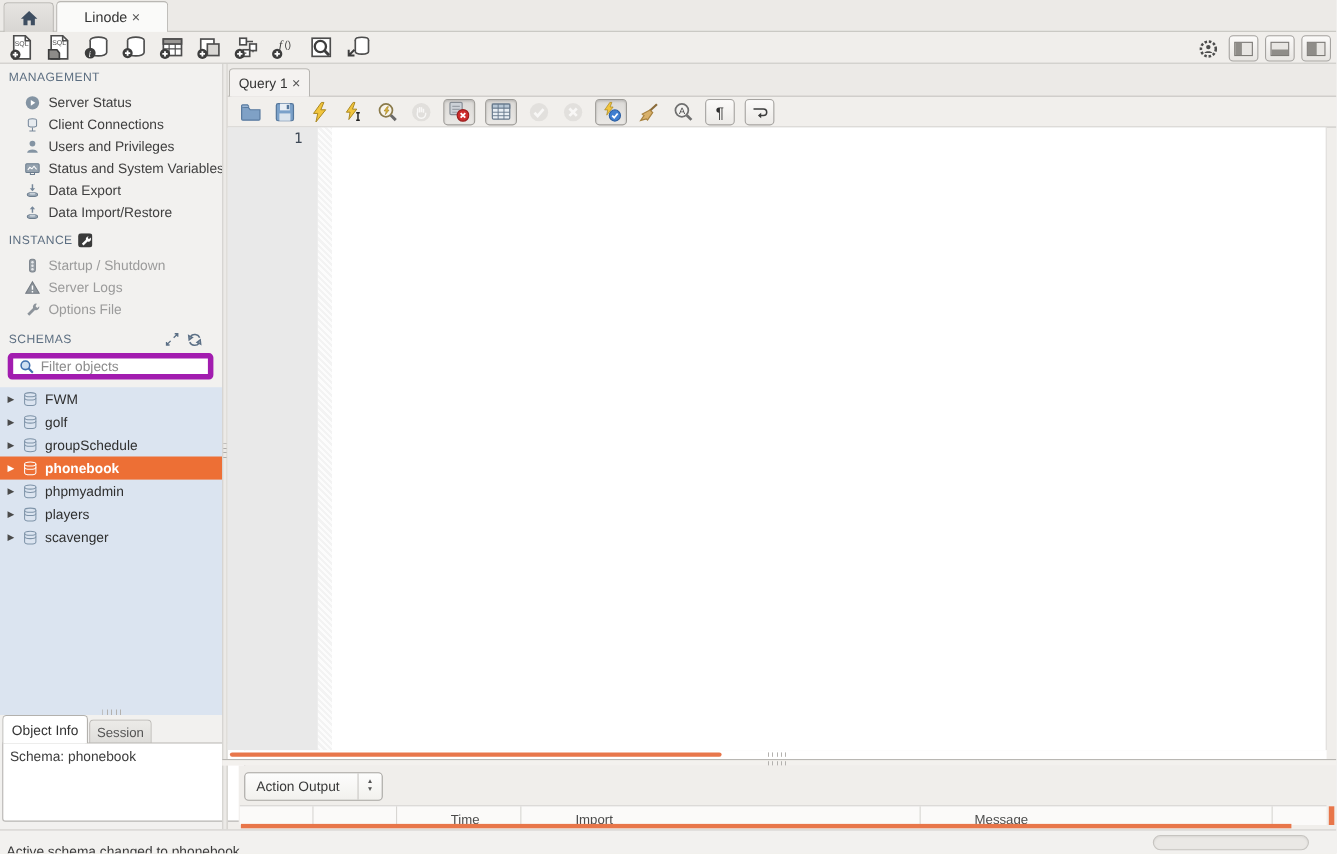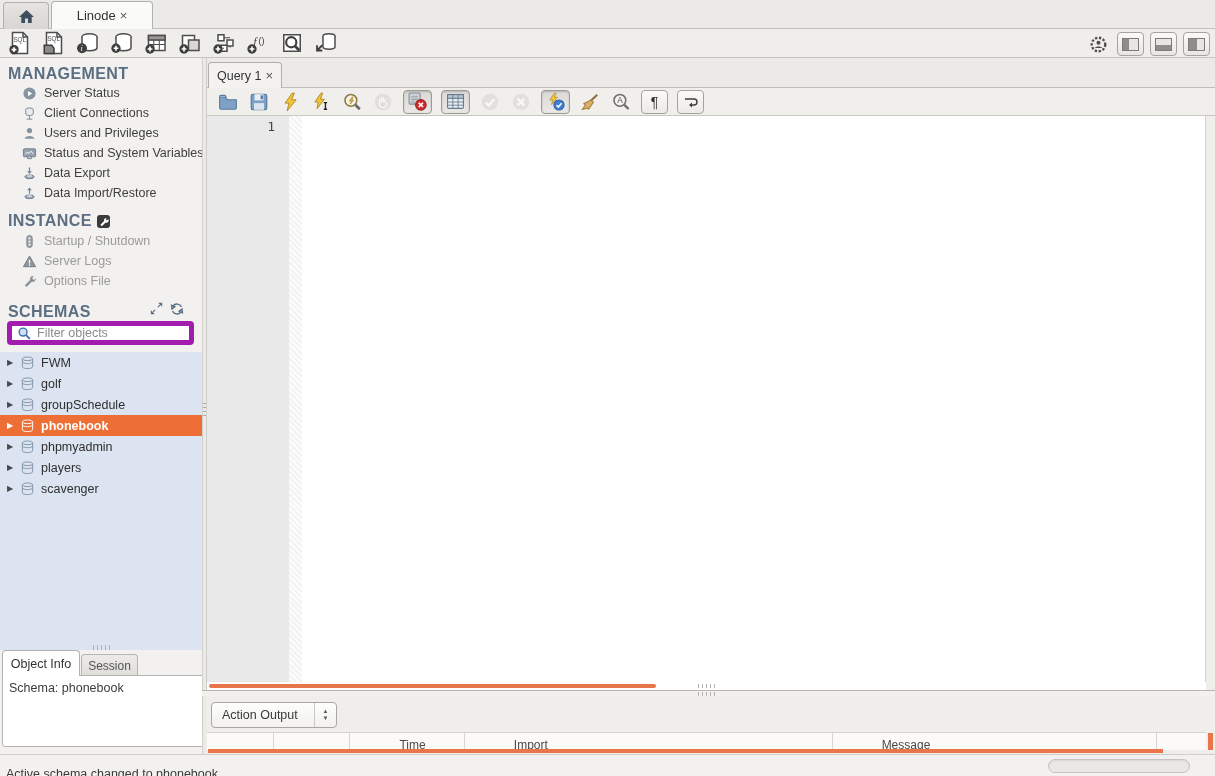--- a/index.html
+++ b/index.html
@@ -15,21 +15,21 @@
   
   .main-toolbar { position:absolute; left:0; top:29px; width:100%; height:29px; background:#f0eeeb; border-bottom:1px solid #c6c4c0; display:flex; align-items:center; padding-left:7px; gap:8px; }
   .mtb-icon { width:26px; height:26px; display:flex; align-items:center; justify-content:center; }
   .mtb-right { position:absolute; right:5px; top:2px; display:flex; align-items:center; gap:6px; }
   .tbtn { width:27px; height:24px; border:1px solid #a5a3a0; border-radius:4px; background:linear-gradient(#fbfaf9,#e8e6e3); display:flex; align-items:center; justify-content:center; }
   .tbtn .pframe { width:17px; height:13px; border:1px solid #7d7b77; background:#e8e6e3; position:relative; }
   .pframe .shade { position:absolute; background:#8f8d89; }
 
   
   .sidebar { position:absolute; left:0; top:58px; width:202px; height:696px; background:#f2f1ef; overflow:hidden; }
-  .side-title { position:absolute; left:8px; font-size:16px; font-weight:bold; letter-spacing:.4px; color:#5c6e81; display:flex; align-items:center; gap:5px; }
+  .side-title { position:absolute; left:8px; font-size:11px; font-weight:normal; letter-spacing:.4px; color:#5c6e81; display:flex; align-items:center; gap:5px; }
   .side-item { height:20px; display:flex; align-items:center; gap:7px; padding-left:21px; font-size:12.5px; color:#3f3f3f; white-space:nowrap; }
   .side-item.disabled { color:#9b9b9b; }
   .sico { width:16px; height:16px; flex:0 0 16px; display:flex; align-items:center; justify-content:center; }
   .schemas-hdr-icons { position:absolute; right:10px; top:-1px; display:flex; gap:7px; }
   .filter-box { position:absolute; left:7px; top:263px; width:187px; height:24px; background:#fff; border:5px solid #a21caf; border-radius:4px; display:flex; align-items:center; gap:5px; padding-left:5px; }
   .filter-box input { border:none; outline:none; width:140px; font-size:12.5px; color:#333; background:transparent; font-family:inherit; }
   .filter-box input::placeholder { color:#8b8b8b; }
   .schema-tree { position:absolute; left:0; top:294px; width:202px; height:298px; background:#dbe4f0; }
   .tree-row { height:21px; display:flex; align-items:center; font-size:12.5px; color:#2f2f2f; }
   .tree-row .expander { width:14px; text-align:center; font-size:8px; color:#4a4a4a; padding-left:6px; }
@@ -65,21 +65,21 @@
   .fold-margin { width:13px; background:repeating-linear-gradient(45deg,#f3f3f3 0 2px,#fcfcfc 2px 4px); }
   .ed-canvas { flex:1; background:#fff; }
   .ed-hscroll { position:absolute; left:207px; right:9px; top:682px; height:8px; background:#fff; }
   .ed-hscroll .thumb { position:absolute; left:2px; top:2px; width:447px; height:4px; background:var(--scrollbar-orange,#e8764a); border-radius:2px; }
 
   
   .h-split { position:absolute; left:202px; right:0; top:690px; height:6px; background:#f3f1ee; border-top:1px solid #b9b7b3; }
   .grip-h { position:absolute; width:18px; height:4px; background:repeating-linear-gradient(90deg,#b3b1ae 0 1px,transparent 1px 4px); }
 
   
-  .output { position:absolute; left:206px; right:0; top:696px; height:58px; background:#f0eeeb; }
+  .output { position:absolute; left:217px; right:0; top:696px; height:58px; background:#f0eeeb; }
   .combo { position:absolute; left:5px; top:6px; width:126px; height:26px; background:linear-gradient(#fdfdfc,#f2f1ee); border:1px solid #a8a6a3; border-radius:4px; display:flex; align-items:center; font-size:12.5px; color:#3a3a3a; }
   .combo .lbl { padding-left:10px; flex:1; }
   .combo .spin { width:22px; height:100%; border-left:1px solid #c9c7c3; display:flex; flex-direction:column; align-items:center; justify-content:center; font-size:6px; color:#555; line-height:1.2; }
   .grid-hdr { position:absolute; left:1px; right:9px; top:36px; height:18px; background:#fbfaf9; border-top:1px solid #d5d3d0; display:flex; font-size:12px; color:#4a4a4a; }
   .gh-cell { border-right:1px solid #d8d6d3; padding:5px 0 0 5px; white-space:nowrap; overflow:hidden;margin-left:44px; }
   .out-hbar { position:absolute; left:2px; top:53px; width:955px; height:4px; background:var(--scrollbar-orange,#e8764a); }
   .out-vbar { position:absolute; right:2px; top:37px; width:5px; height:17px; background:var(--scrollbar-orange,#e8764a); }
 
   
   .status-bar { position:absolute; left:0; top:754px; width:100%; height:38px; background:#f2f1ef; border-top:1px solid #d0cecb; display:flex; align-items:center; font-size:12.5px; color:#3a3a3a; padding-left:6px; }

